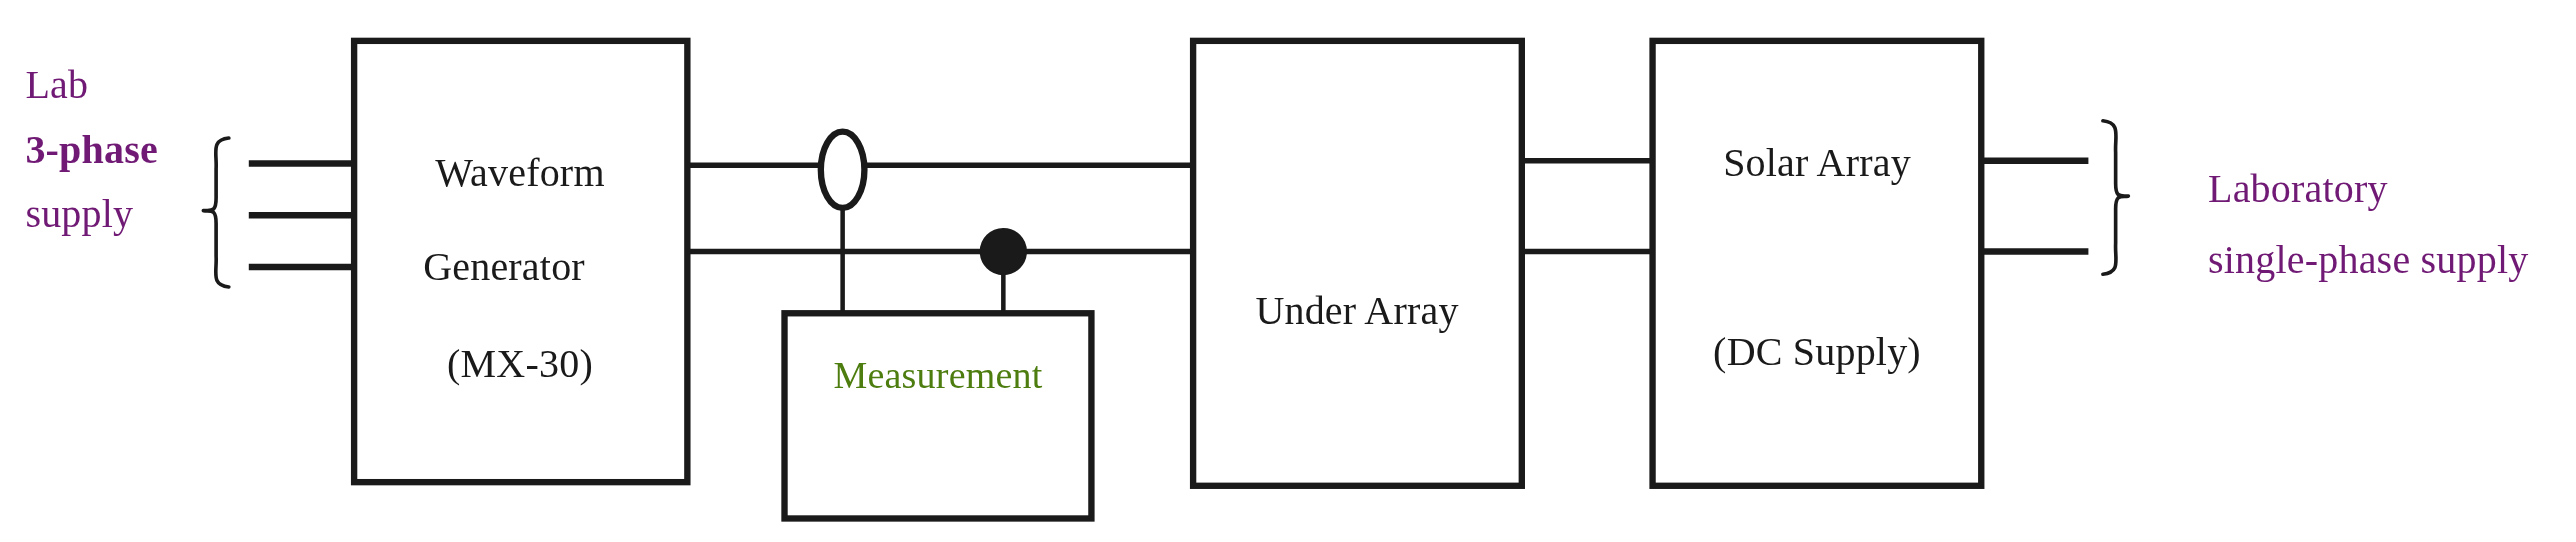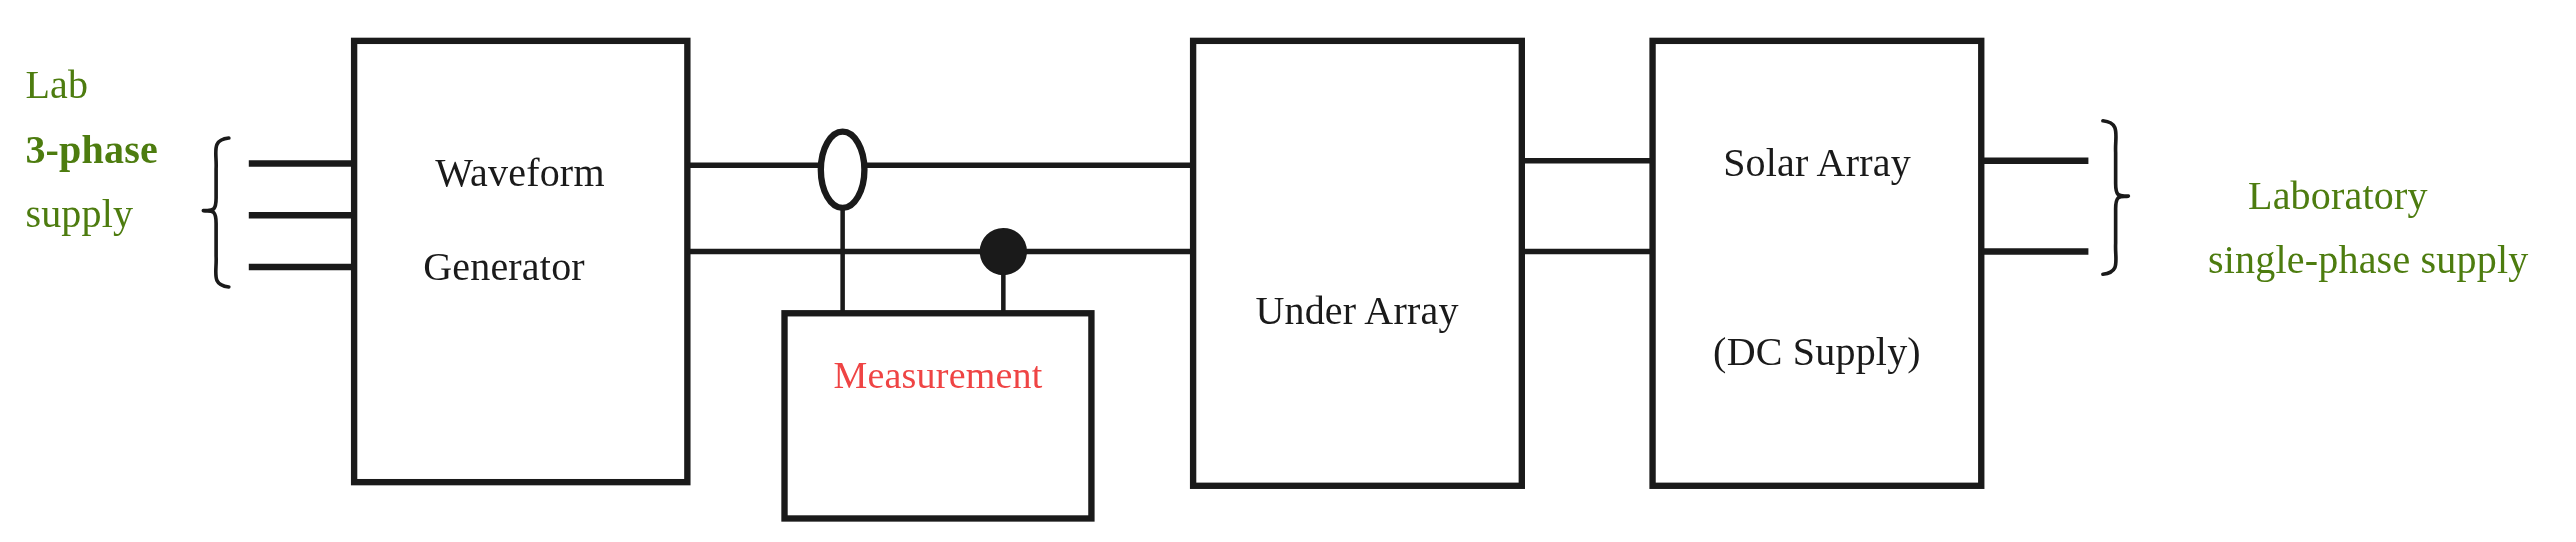--- a/index.html
+++ b/index.html
@@ -20,39 +20,39 @@
     position: absolute;
     left: 0;
     top: 0;
     width: 2576px;
     height: 543px;
   }
   .side-label {
     position: absolute;
     font-size: 40px;
     line-height: 1.0;
-    color: #4d7c0f;
+    color: #701a75;
     white-space: nowrap;
     letter-spacing: 0.2px;
   }
   .block-label {
     position: absolute;
     font-size: 40px;
     line-height: 1.0;
     color: #1a1a1a;
     white-space: nowrap;
     text-align: center;
     transform: translateX(-50%);
     letter-spacing: 0.2px;
   }
   .meas-label {
     position: absolute;
     font-size: 38px;
     line-height: 1.0;
-    color: #ef4444;
+    color: #4d7c0f;
     white-space: nowrap;
     text-align: right;
     transform: translateX(-50%);
     letter-spacing: 0.2px;
   }
 </style>
 </head>
 <body>
 
 <div id="diagram-root">
@@ -103,25 +103,26 @@
              C 2329 286, 2336 300, 2316 302" fill="none" stroke="#1a1a1a" stroke-width="4" stroke-linecap="round" stroke-linejoin="round"></path>
 
   </svg>
 
   <div class="side-label" style="left:25.4px; top:65px;">Lab</div>
   <div class="side-label" style="left:25.4px; top:130px;font-weight:bold;">3-phase</div>
   <div class="side-label" style="left:25.4px; top:194px;">supply</div>
 
   <div class="block-label" style="left:520px; top:153px;">Waveform</div>
   <div class="block-label" style="left:504px; top:247px;">Generator</div>
+  <div class="block-label" style="left:520px; top:344px;">(MX-30)</div>
 
   <div class="meas-label" style="left:938px; top:356px;">Measurement</div>
 
   <div class="block-label" style="left:1357px; top:291px;">Under Array</div>
 
   <div class="block-label" style="left:1817px; top:143px;">Solar Array</div>
   <div class="block-label" style="left:1817px; top:332px;">(DC Supply)</div>
 
-  <div class="side-label" style="left:2208px; top:176px;margin-left:40px;">Laboratory</div>
+  <div class="side-label" style="left:2208px; top:169px;">Laboratory</div>
   <div class="side-label" style="left:2208px; top:240px;">single-phase supply</div>
 
 </div>
 
 
 </body></html>

